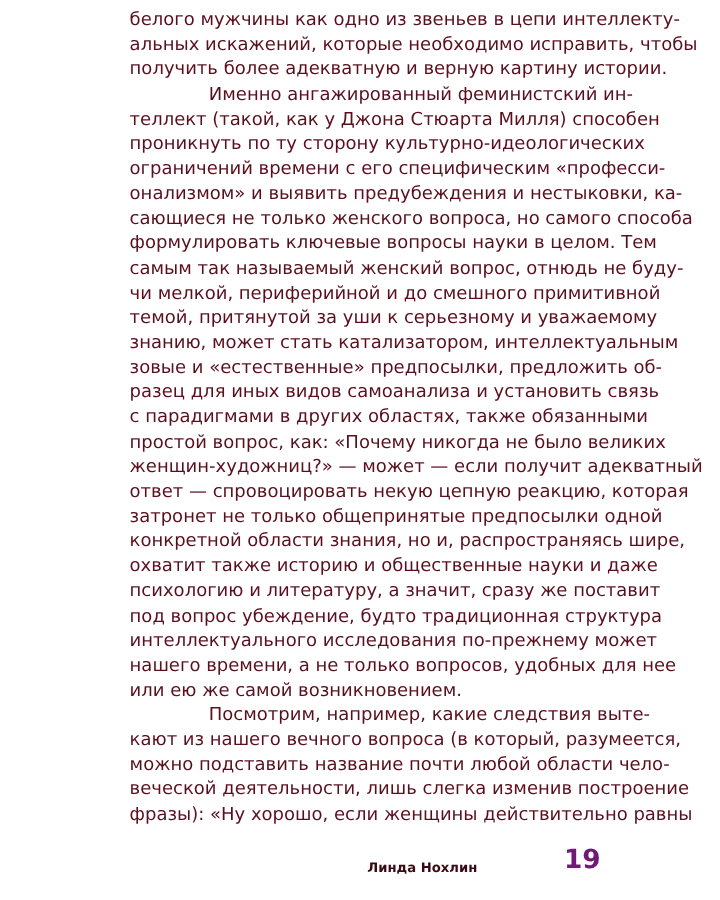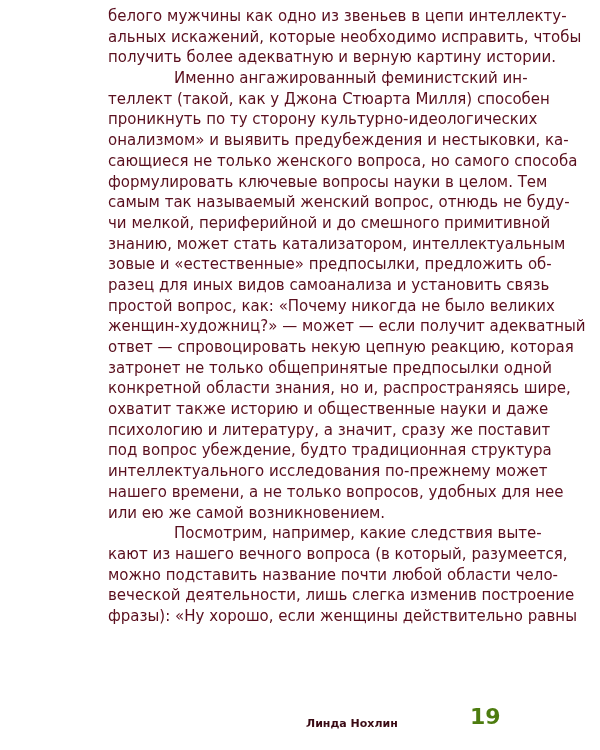--- a/index.html
+++ b/index.html
@@ -14,45 +14,48 @@
   .line.last { text-align-last:left; }
   .line.indent { padding-left:66px; }
   .footer-author {
     position:absolute; left:306px; top:717px;
     font-family:"DejaVu Sans", sans-serif; font-weight:bold;
     font-size:11px; color:#3a0a14;
   }
   .page-number {
     position:absolute; left:470px; top:704px;
     font-family:"DejaVu Sans", sans-serif; font-weight:bold;
-    font-size:22px; color:#4d7c0f;
+    font-size:22px; color:#701a75;
   }
 </style>
 </head>
 <body>
 
 <div class="page">
   <div class="text-block" id="text-block">
       <div>
         <span class="line">белого мужчины как одно из звеньев в цепи интеллекту-</span>
         <span class="line">альных искажений, которые необходимо исправить, чтобы</span>
         <span class="line last">получить более адекватную и верную картину истории.</span>
       </div>
       <div>
         <span class="line indent">Именно ангажированный феминистский ин-</span>
         <span class="line">теллект (такой, как у Джона Стюарта Милля) способен</span>
         <span class="line">проникнуть по ту сторону культурно-идеологических</span>
+        <span class="line">ограничений времени с его специфическим «професси-</span>
         <span class="line">онализмом» и выявить предубеждения и нестыковки, ка-</span>
         <span class="line">сающиеся не только женского вопроса, но самого способа</span>
         <span class="line">формулировать ключевые вопросы науки в целом. Тем</span>
         <span class="line">самым так называемый женский вопрос, отнюдь не буду-</span>
         <span class="line">чи мелкой, периферийной и до смешного примитивной</span>
+        <span class="line">темой, притянутой за уши к серьезному и уважаемому</span>
         <span class="line">знанию, может стать катализатором, интеллектуальным</span>
         <span class="line">зовые и «естественные» предпосылки, предложить об-</span>
         <span class="line">разец для иных видов самоанализа и установить связь</span>
+        <span class="line">с парадигмами в других областях, также обязанными</span>
         <span class="line">простой вопрос, как: «Почему никогда не было великих</span>
         <span class="line">женщин-художниц?» — может — если получит адекватный</span>
         <span class="line">ответ — спровоцировать некую цепную реакцию, которая</span>
         <span class="line">затронет не только общепринятые предпосылки одной</span>
         <span class="line">конкретной области знания, но и, распространяясь шире,</span>
         <span class="line">охватит также историю и общественные науки и даже</span>
         <span class="line">психологию и литературу, а значит, сразу же поставит</span>
         <span class="line">под вопрос убеждение, будто традиционная структура</span>
         <span class="line">интеллектуального исследования по-прежнему может</span>
         <span class="line">нашего времени, а не только вопросов, удобных для нее</span>

